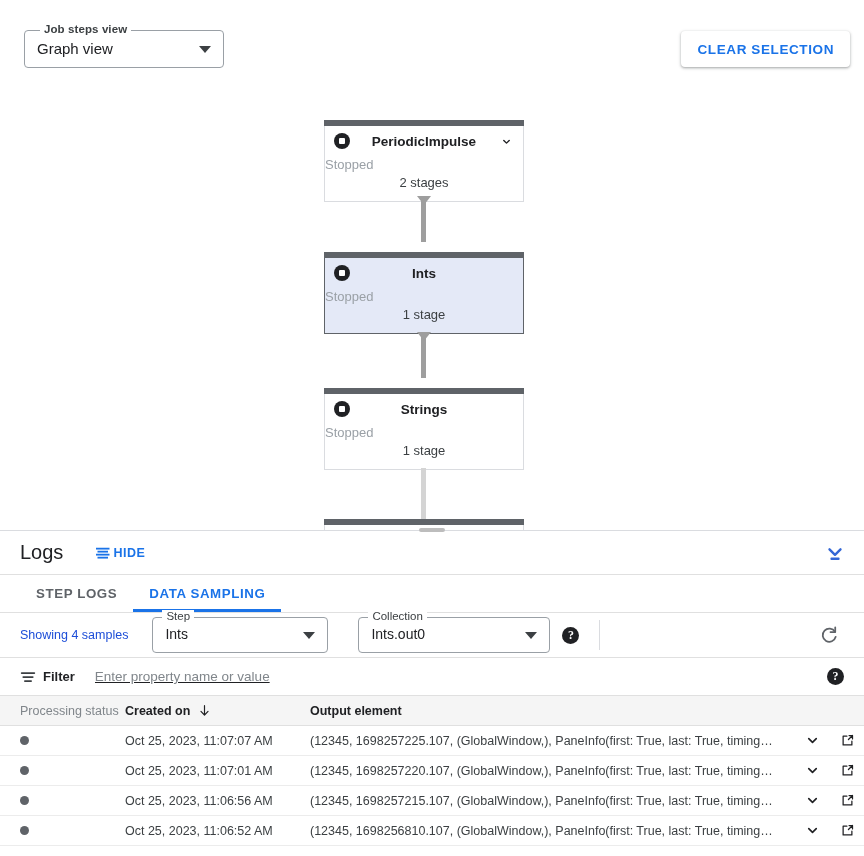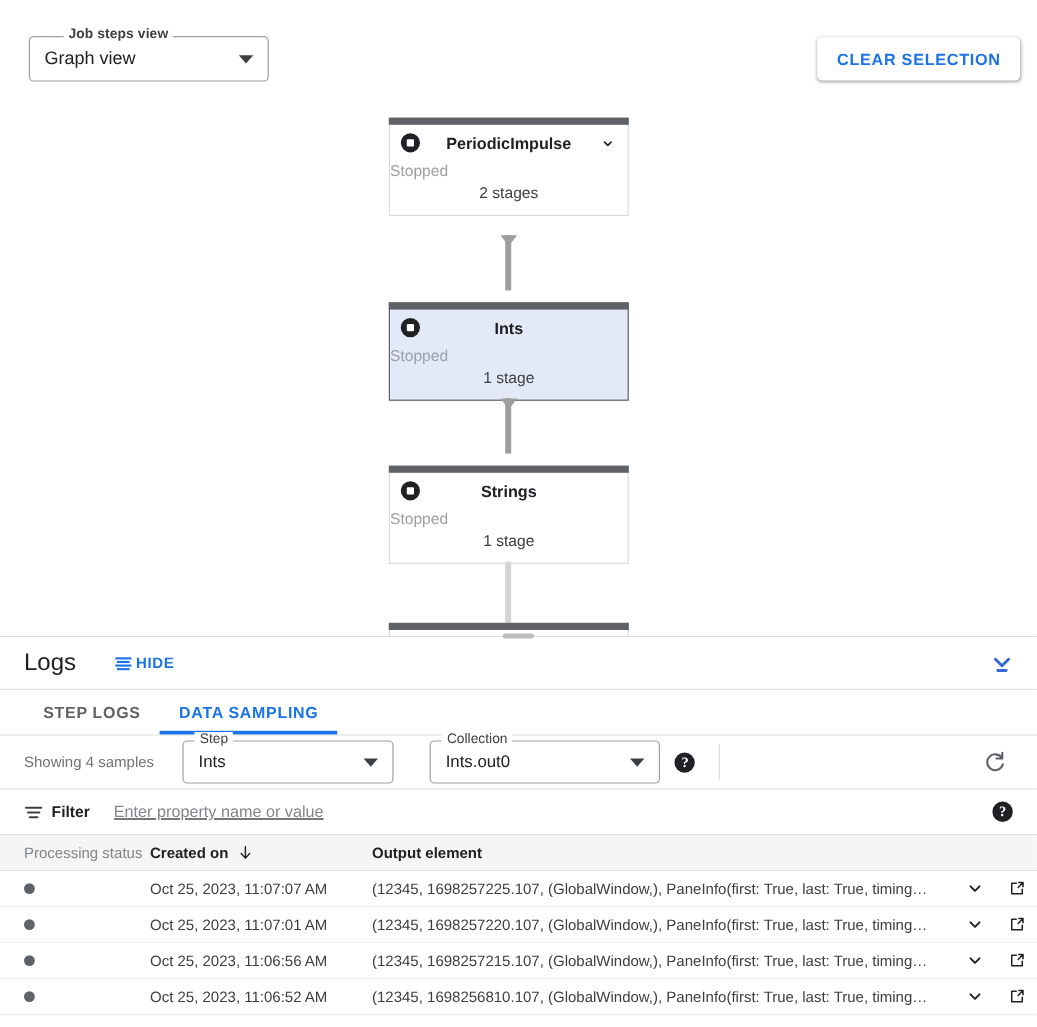--- a/index.html
+++ b/index.html
@@ -24,21 +24,21 @@
   
   #view-select-field {
     position: absolute; left: 24px; top: 30px;
     width: 200px; height: 38px;
     border: 1px solid #9aa0a6;
     border-radius: 4px;
     background: #fff;
     cursor: pointer;
   }
   #view-select-label {
-    position: absolute; left: 28px; top: -8px;
+    position: absolute; left: 15px; top: -8px;
     background: #fff; padding: 0 4px;
     font-size: 11.5px; font-weight: bold; color: #3c4043;
     letter-spacing: .1px;
     white-space: nowrap;
   }
   #view-select-value {
     position: absolute; left: 12px; top: 9px;
     font-size: 15px; color: #202124;
   }
   .sel-arrow {
@@ -210,21 +210,21 @@
 
   
   #sampling-controls {
     position: relative;
     height: 45px;
     border-bottom: 1px solid #e0e0e0;
     display: flex; align-items: center;
   }
   #showing-samples-label {
     margin-left: 20px;
-    font-size: 12.5px; color: #737373;
+    font-size: 12.5px; color: #1d4ed8;
   }
   .mdc-field {
     position: relative;
     height: 36px;
     border: 1px solid #9aa0a6;
     border-radius: 4px;
     background: #fff;
     cursor: pointer;
   }
   #step-select-field { margin-left: 24px; width: 176px; }
@@ -337,21 +337,21 @@
 <div id="graph-pane">
 
   <div id="view-select-field">
     <span id="view-select-label">Job steps view</span>
     <span id="view-select-value">Graph view</span>
     <span class="sel-arrow"></span>
   </div>
 
   <button id="clear-selection-button">CLEAR SELECTION</button>
 
-  <div class="gnode" style="left:324px; top:98px;">
+  <div class="gnode" style="left:324px; top:120px;">
     <div class="gnode-bar"></div>
     <div class="gnode-head">
       <span class="stop-icon">
           <i></i>
         </span>
       <span class="gnode-title">PeriodicImpulse</span>
       <svg class="node-chevron" viewBox="0 0 24 24">
         <path d="M7 10l5 5 5-5" fill="none" stroke="#202124" stroke-width="2.6" stroke-linecap="round" stroke-linejoin="round"></path>
       </svg>
     </div>

